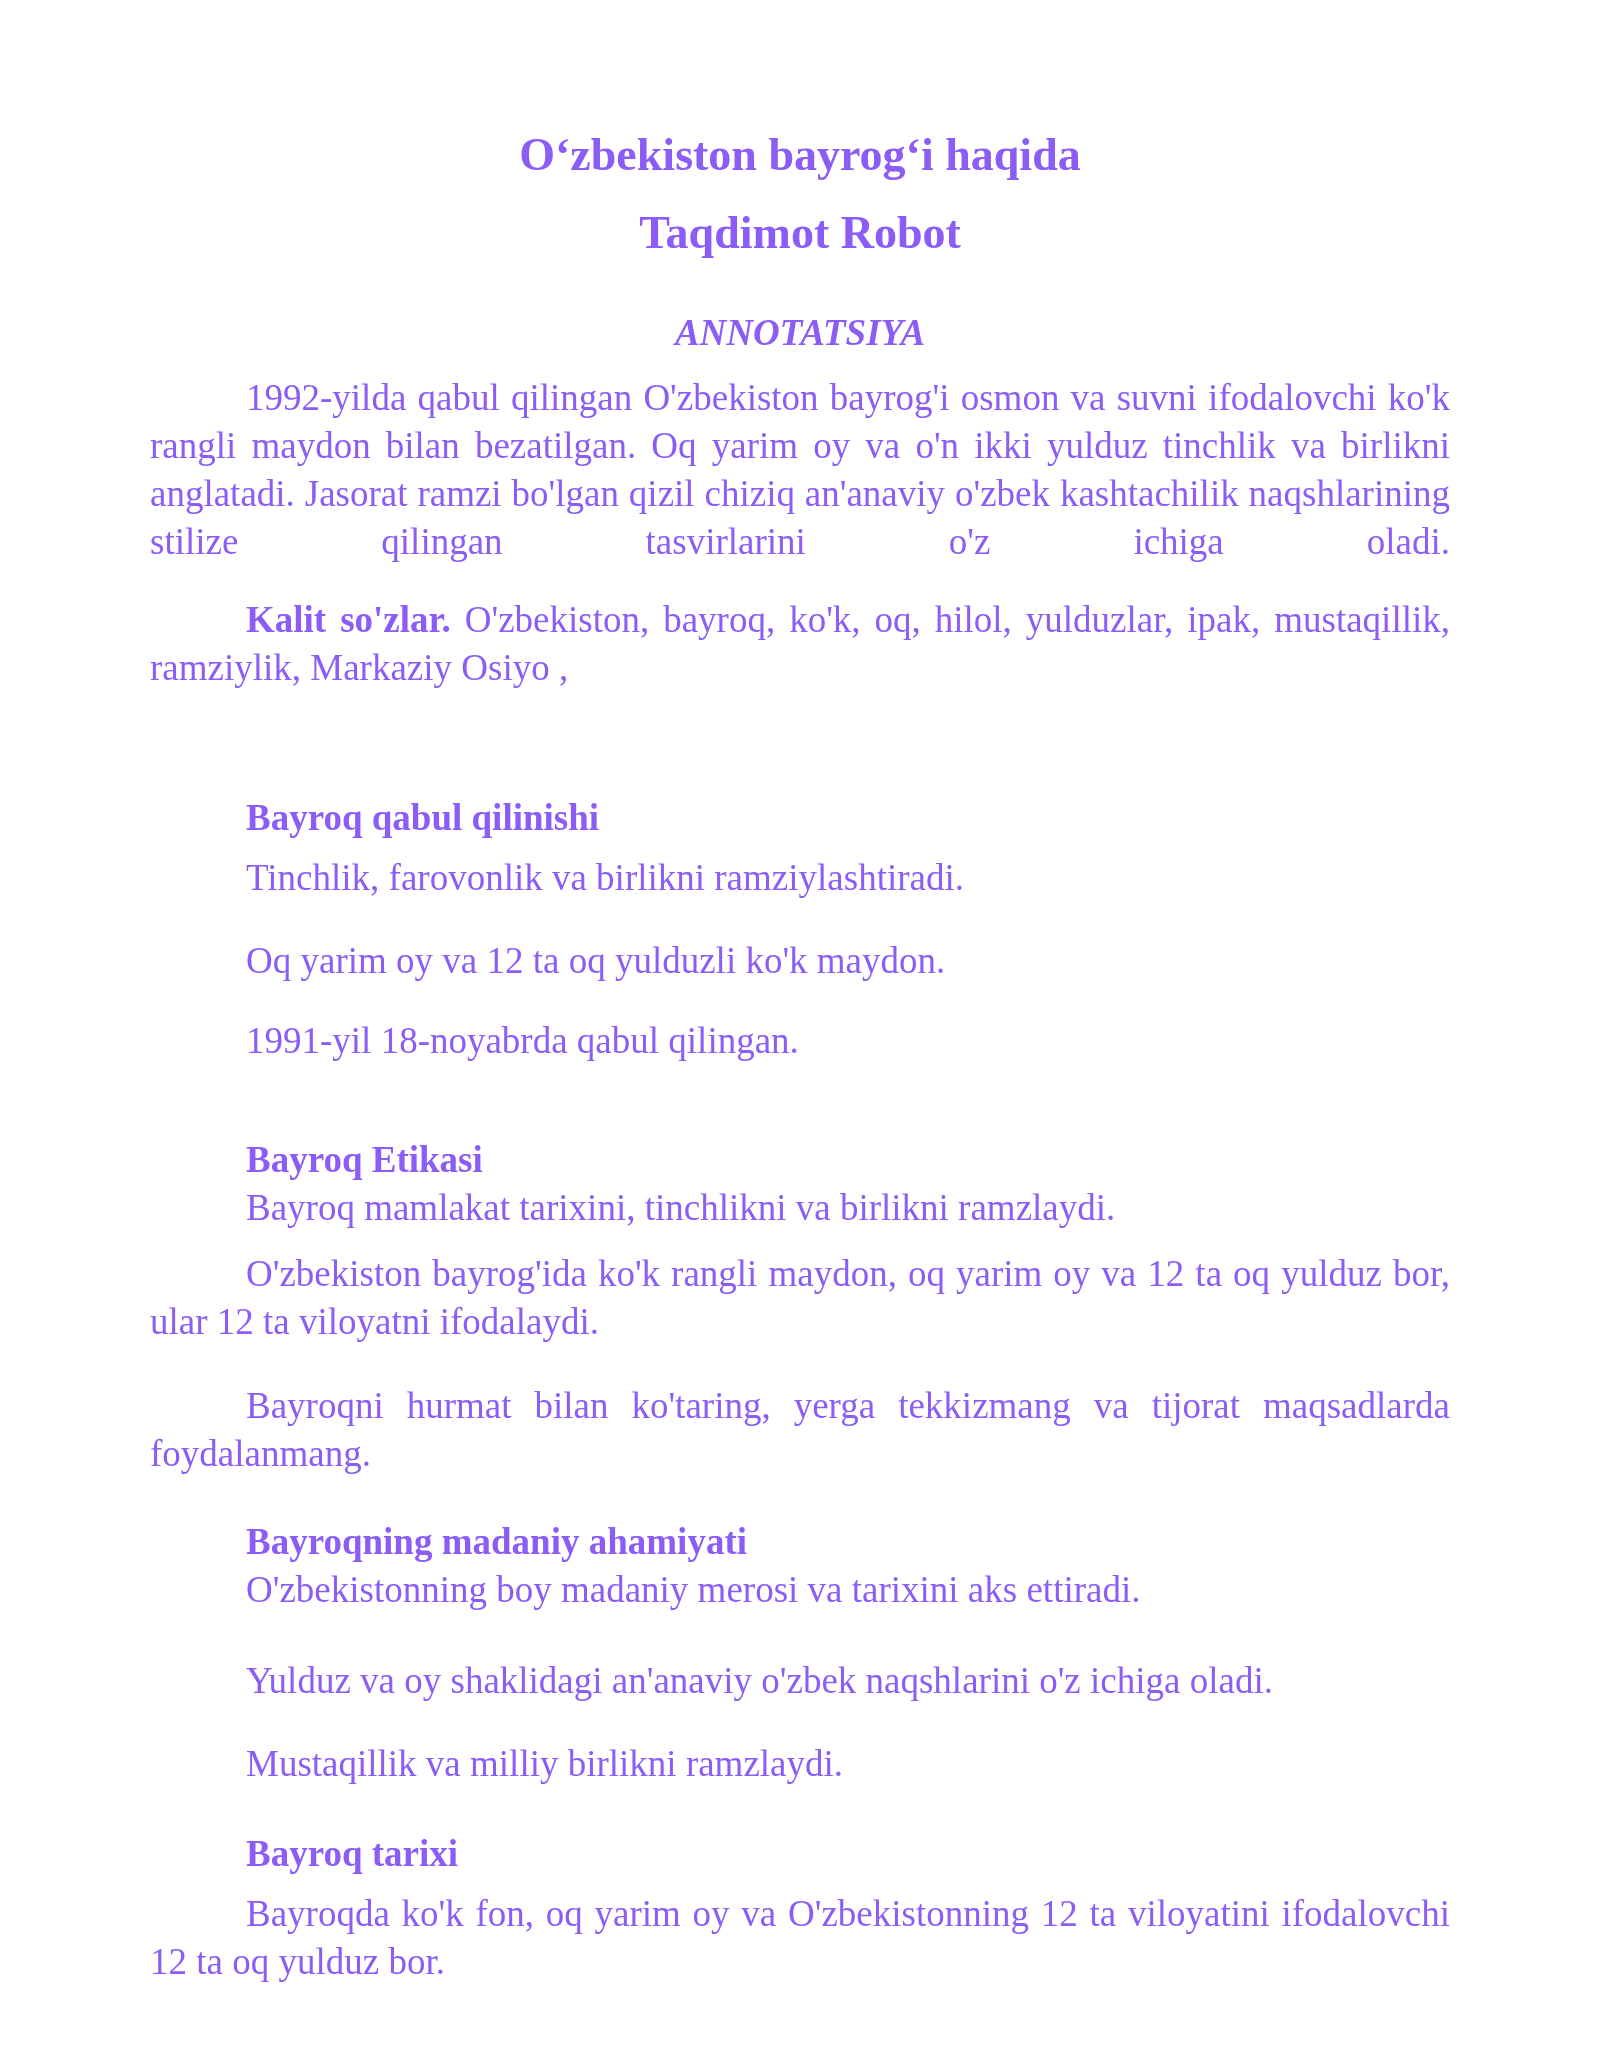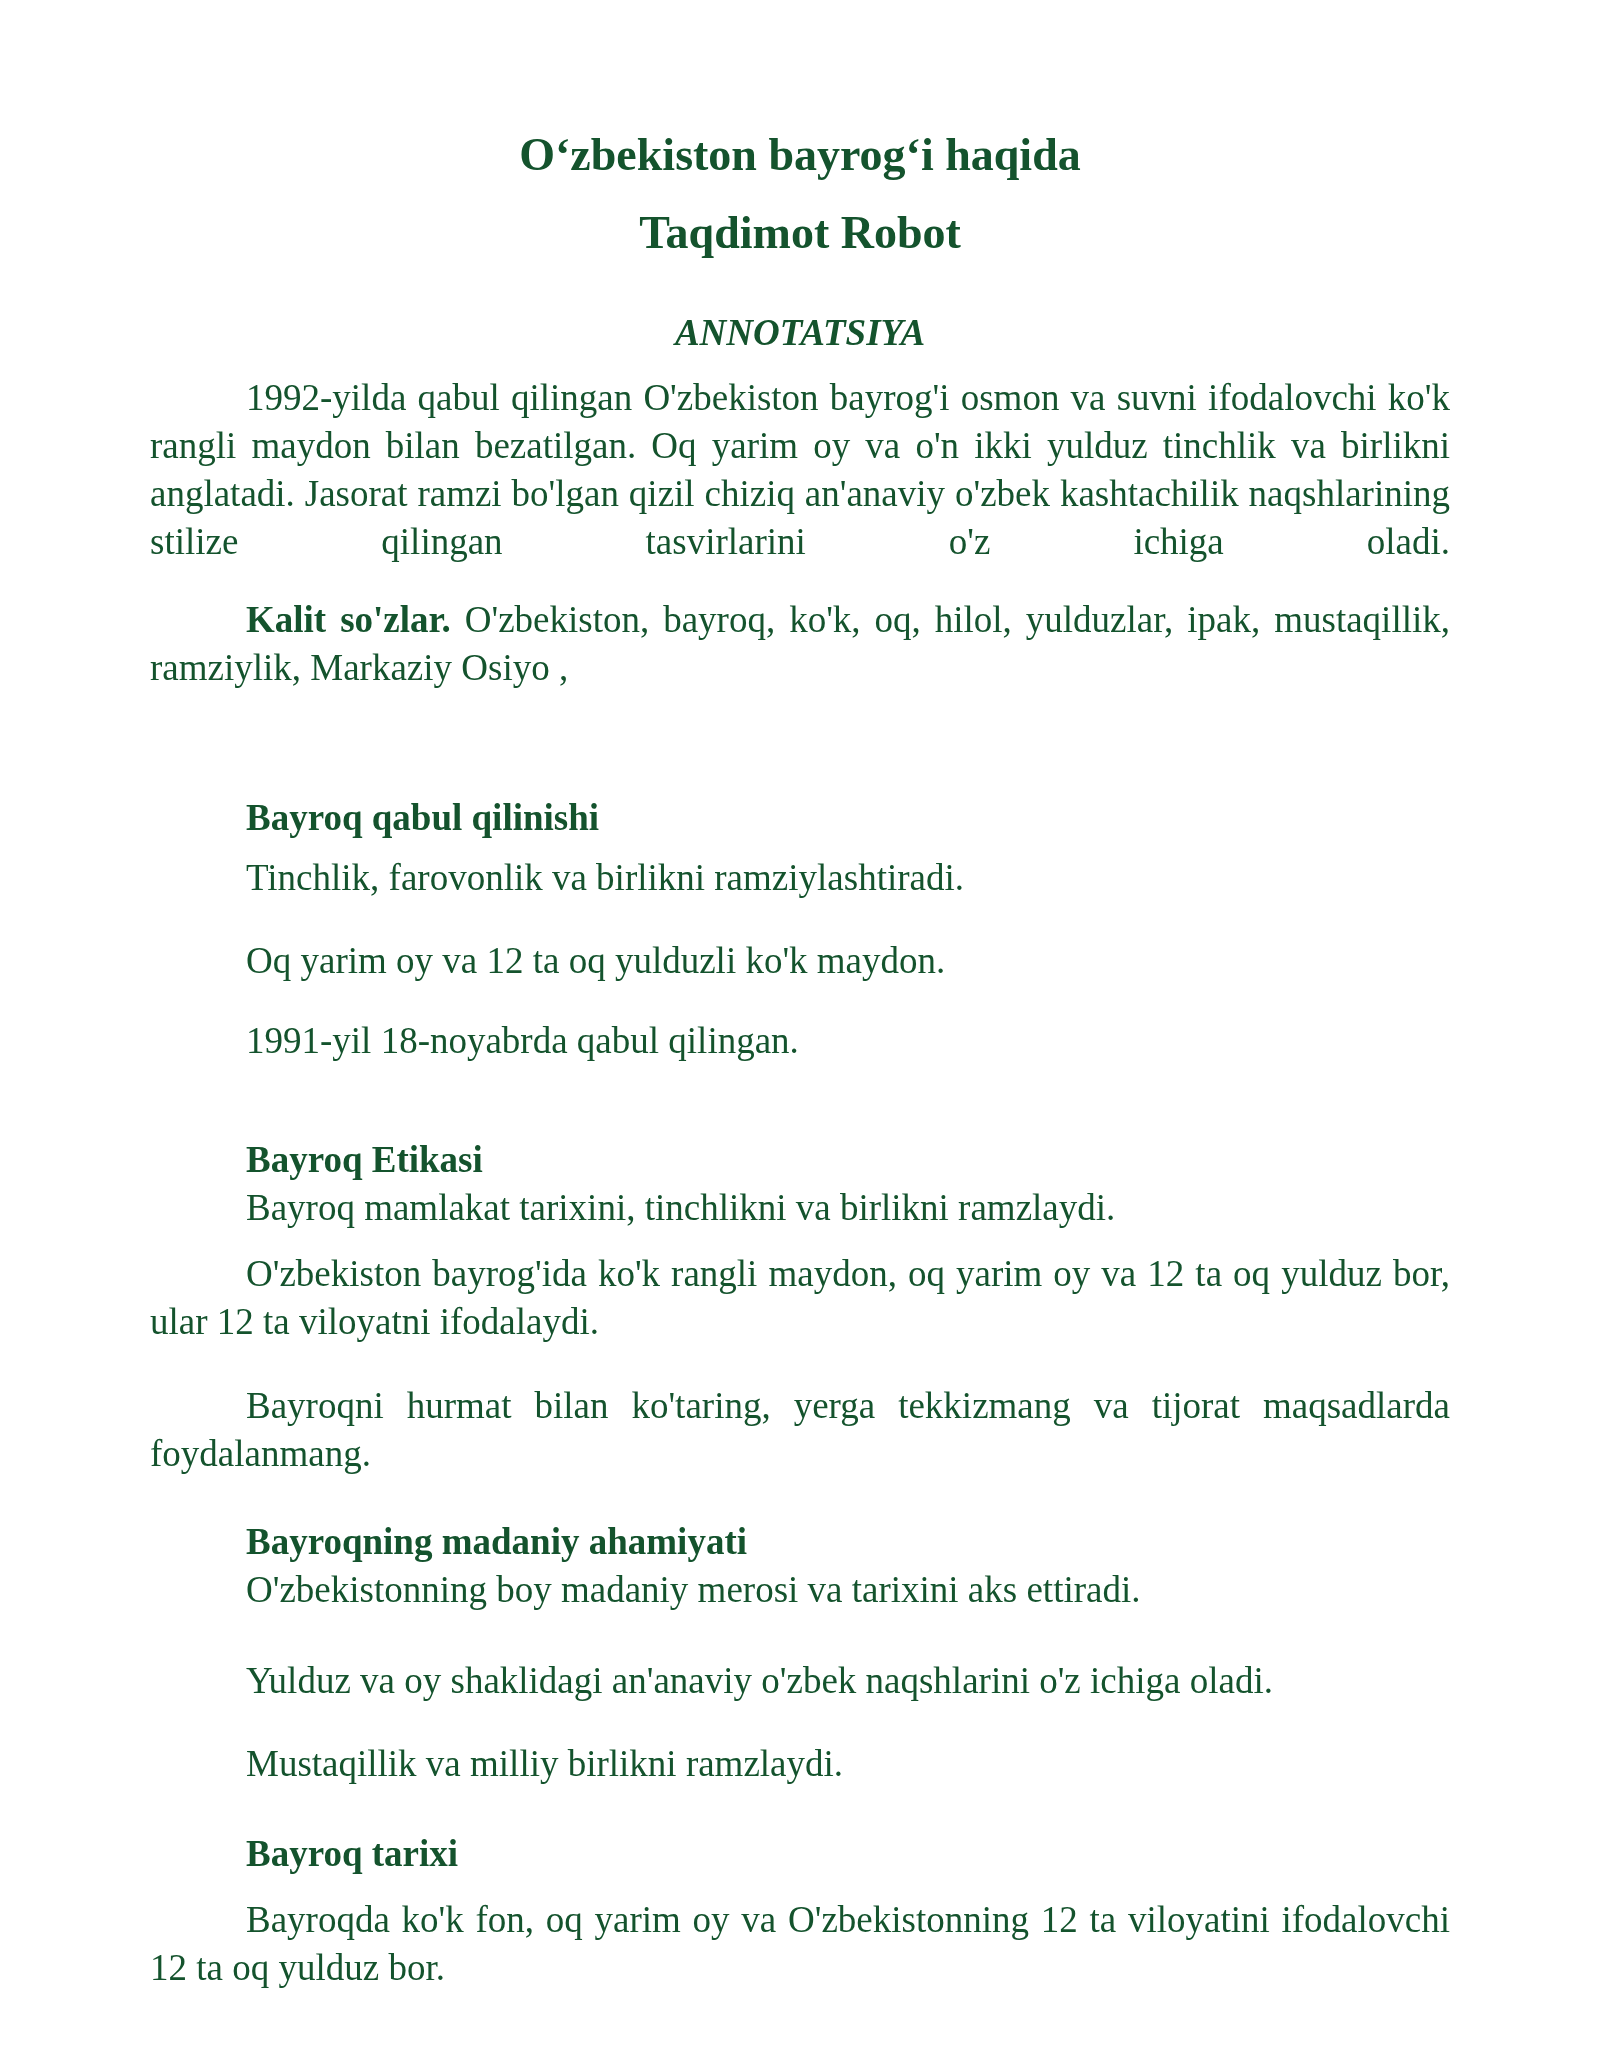--- a/index.html
+++ b/index.html
@@ -1,21 +1,21 @@
 <!DOCTYPE html>
 <html><head>
 <meta charset="utf-8">
 <style>
   html,body{margin:0;padding:0;background:#ffffff;}
   .page{
     position:relative;
     width:1600px;
     height:2070px;
     background:#ffffff;
-    color:#14532d;
+    color:#8b5cf6;
     overflow:hidden;
     font-family:"Liberation Serif","DejaVu Serif",serif;
     font-size:37px;
     line-height:48px;
     box-sizing:border-box;
     padding:0 150px;
   }
   .page p, .page h1, .page h2{margin:0;padding:0;}
   .big{font-size:46px;line-height:58px;font-weight:700;text-align:center;}
   .cb{font-weight:700;text-align:center;font-size:37px;line-height:48px;font-style:italic;}
@@ -49,15 +49,15 @@
   <p class="in" style="margin-top:0">Bayroq mamlakat tarixini, tinchlikni va birlikni ramzlaydi.</p>
   <p class="jy" style="margin-top:18px">O'zbekiston bayrog'ida ko'k rangli maydon, oq yarim oy va 12 ta oq yulduz bor, ular 12 ta viloyatni ifodalaydi.</p>
   <p class="jy" style="margin-top:36px">Bayroqni hurmat bilan ko'taring, yerga tekkizmang va tijorat maqsadlarda foydalanmang.</p>
 
   <p class="hd" style="margin-top:40px">Bayroqning madaniy ahamiyati</p>
   <p class="in" style="margin-top:0">O'zbekistonning boy madaniy merosi va tarixini aks ettiradi.</p>
   <p class="in" style="margin-top:43px">Yulduz va oy shaklidagi an'anaviy o'zbek naqshlarini o'z ichiga oladi.</p>
   <p class="in" style="margin-top:35px">Mustaqillik va milliy birlikni ramzlaydi.</p>
 
   <p class="hd" style="margin-top:42px">Bayroq tarixi</p>
-  <p class="jy" style="margin-top:18px">Bayroqda ko'k fon, oq yarim oy va O'zbekistonning 12 ta viloyatini ifodalovchi 12 ta oq yulduz bor.</p>
+  <p class="jy" style="margin-top:12px">Bayroqda ko'k fon, oq yarim oy va O'zbekistonning 12 ta viloyatini ifodalovchi 12 ta oq yulduz bor.</p>
 
 </div>
 
 </body></html>

